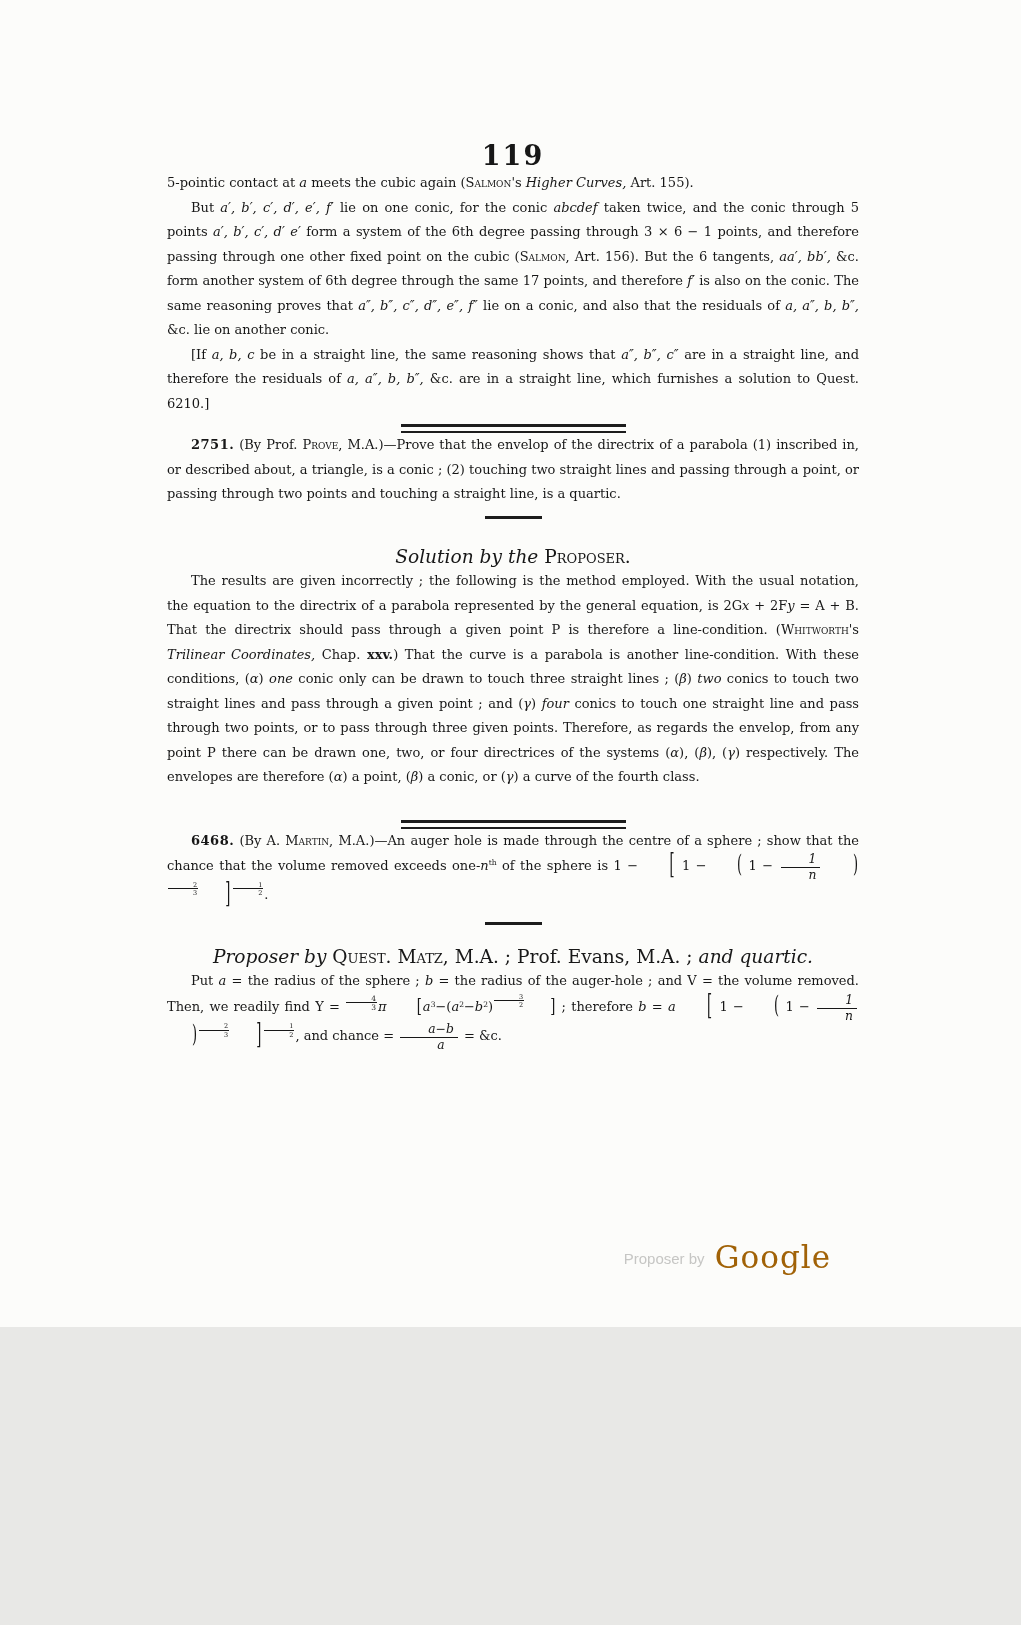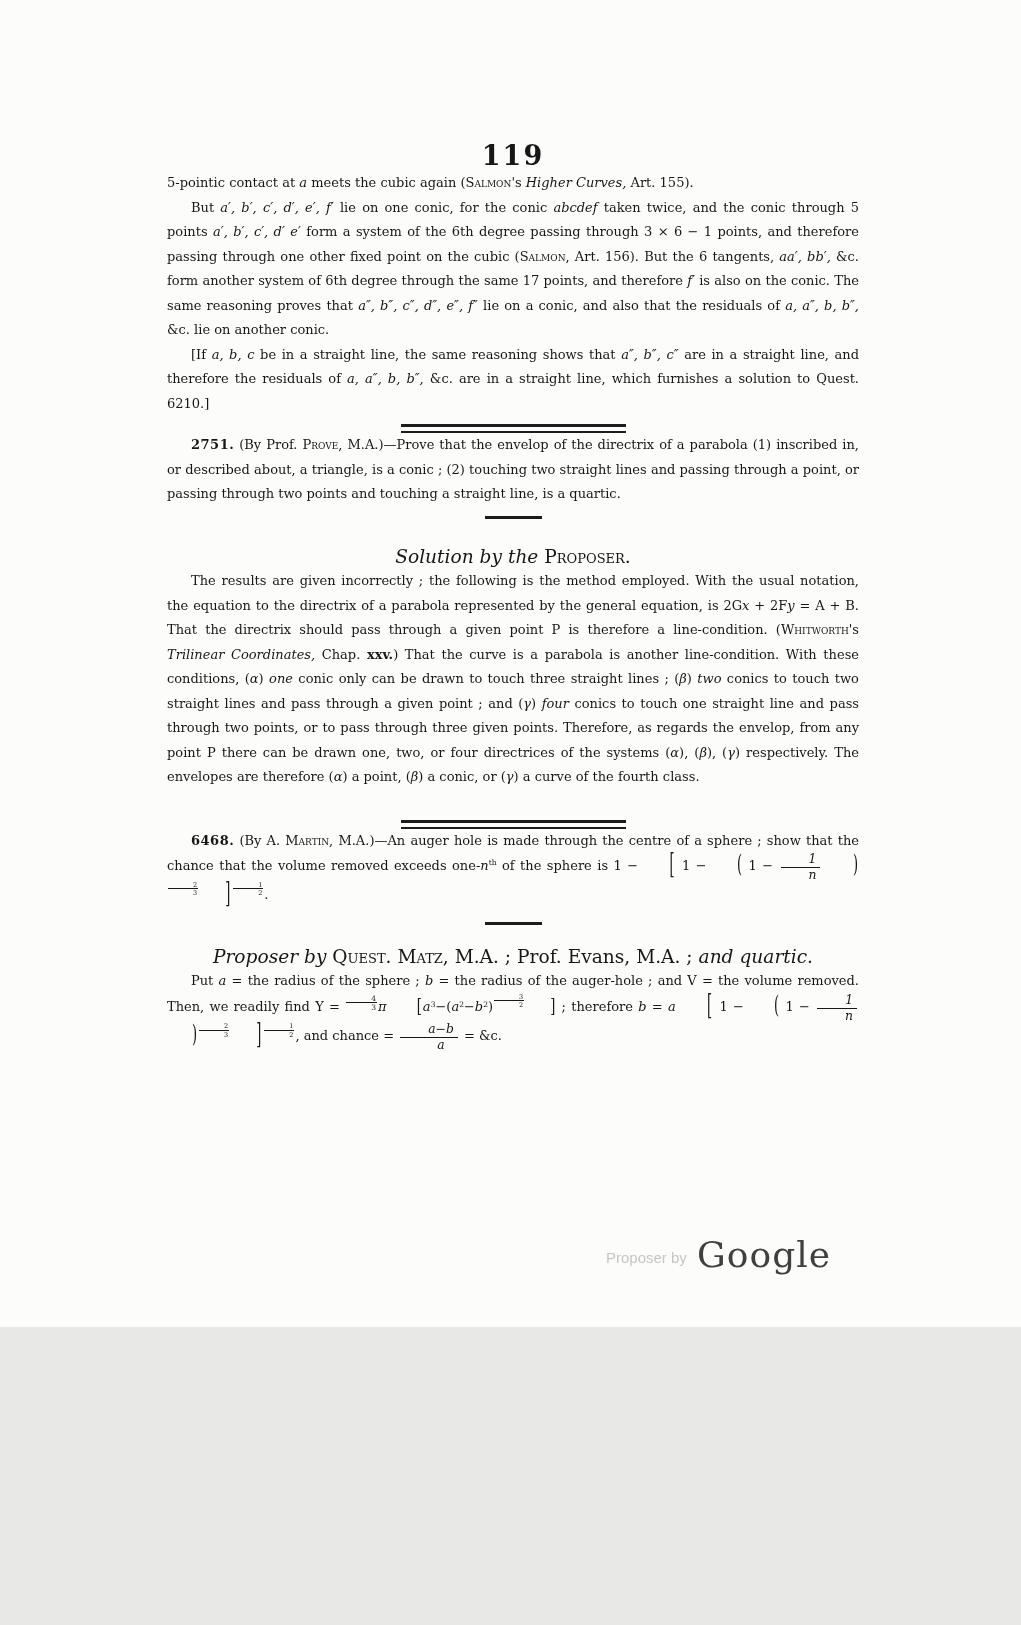--- a/index.html
+++ b/index.html
@@ -33,21 +33,21 @@
   .frac.frac-text .fn{border-bottom:1px solid #171717;padding:0 1px;}
   .big{display:inline-block;font-weight:400;}
   .big-sq{transform:scaleY(2.15);transform-origin:50% 55%;padding:0 2px;}
   .big-sq1{transform:scaleY(1.4);transform-origin:50% 55%;padding:0 1px;}
   .big-rd{transform:scaleY(1.8);transform-origin:50% 55%;padding:0 1px;}
   
   .watermark{position:absolute;right:190px;bottom:52px;white-space:nowrap;
              font-family:"Liberation Sans","DejaVu Sans",sans-serif;
              font-size:15px;color:#c6c6c4;}
   .watermark .brand{font-family:"DejaVu Serif","Liberation Serif",serif;
-                    font-size:36px;color:#404040;letter-spacing:1px;vertical-align:-4px;margin-left:6px;margin-top:36px;}
+                    font-size:31px;color:#a16207;letter-spacing:1px;vertical-align:-4px;margin-left:6px;margin-top:36px;}
 </style>
 </head>
 <body>
 
 <div class="page">
   <div class="column">
 
     <p class="pageno">119</p>
 
     <p class="body mt-para">5-pointic contact at <span class="i">a</span> meets the cubic again (<span class="sc">Salmon</span>'s <span class="i">Higher Curves,</span> Art. 155).</p>

